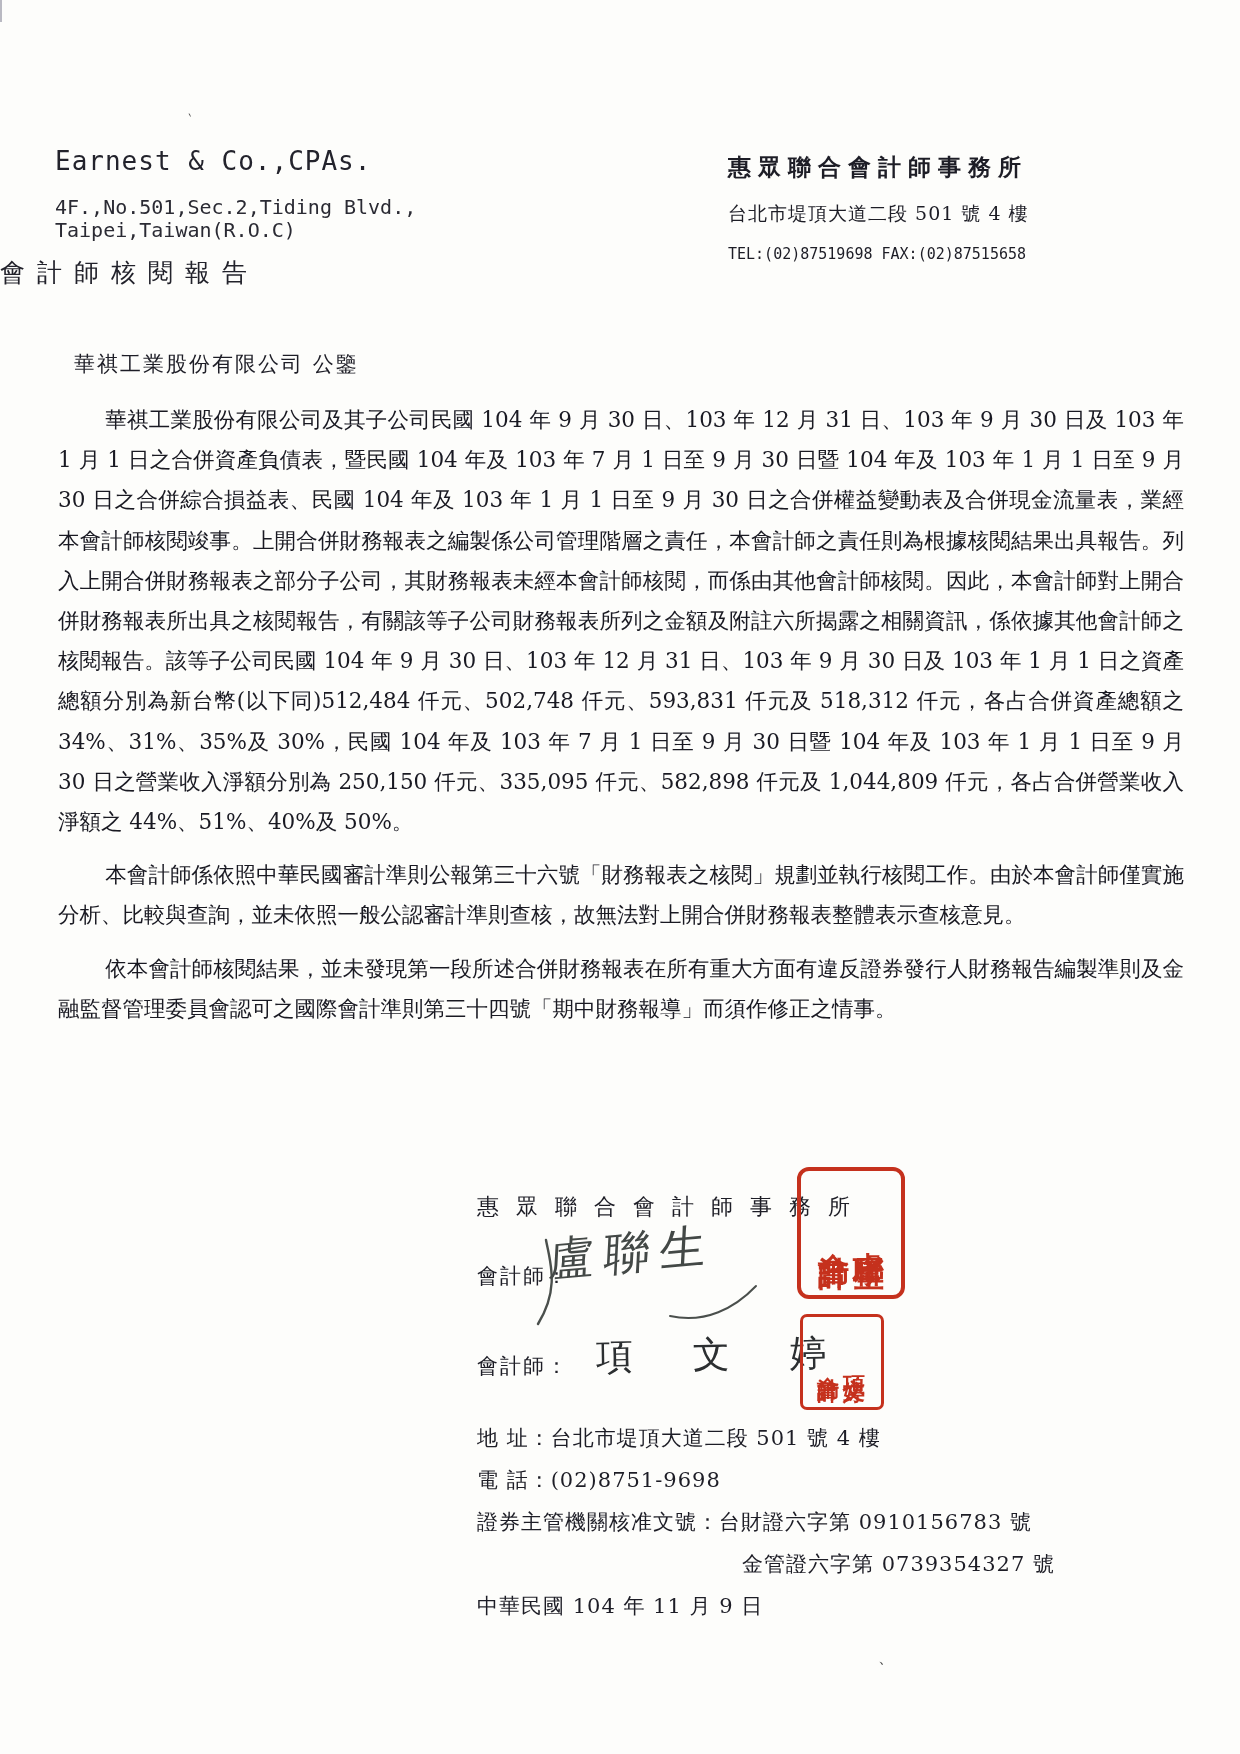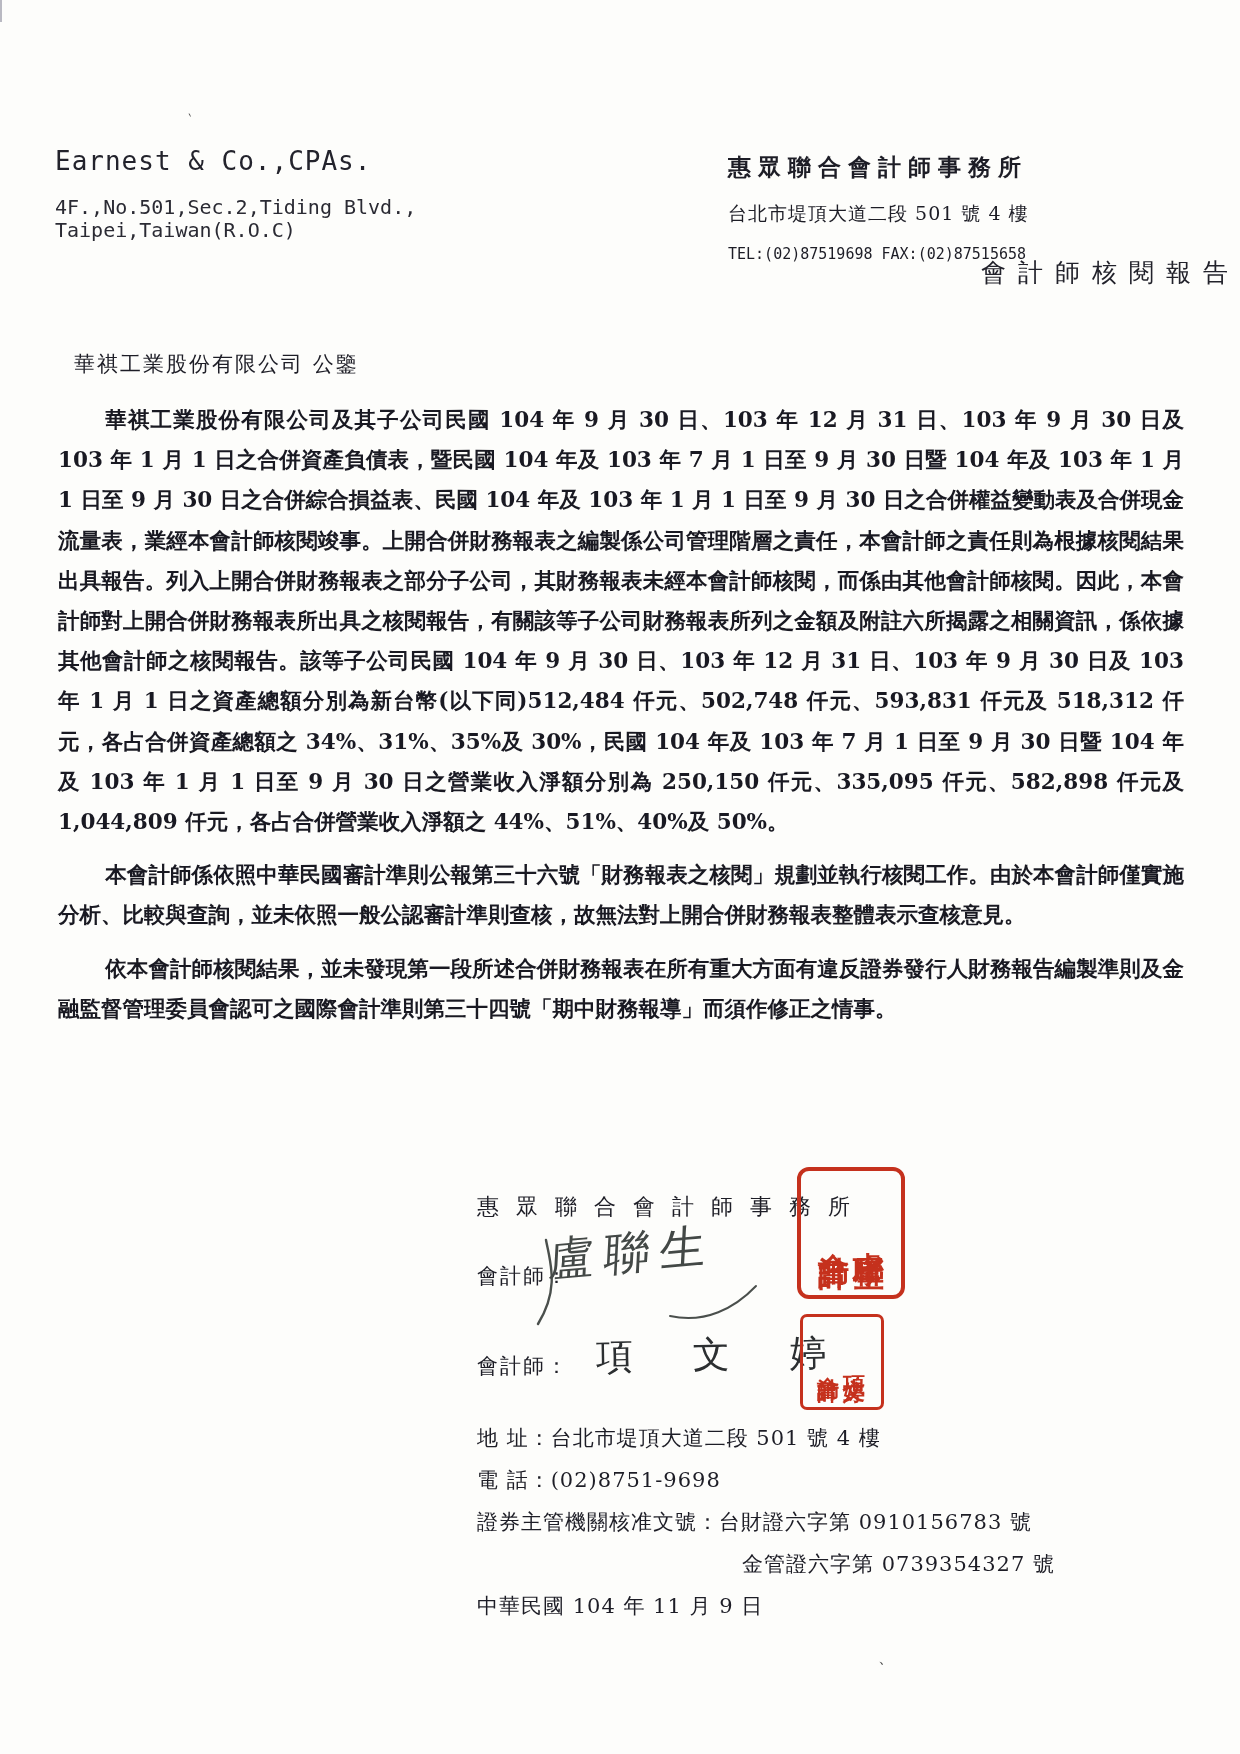--- a/index.html
+++ b/index.html
@@ -31,30 +31,30 @@
     font-family:"DejaVu Sans Mono","Liberation Mono",monospace;
     font-size:20px;line-height:23px;color:#2a2a33;
   }
   .hdr-right{position:absolute;left:728px;top:152px;width:460px;}
   .firm-zh{font-size:23px;font-weight:bold;letter-spacing:7px;}
   .addr-zh{font-size:19px;margin-top:18px;letter-spacing:1px;}
   .telfax{font-family:"DejaVu Sans Mono","Liberation Mono",monospace;font-size:15px;margin-top:18px;}
   
   .doc-title{
     position:absolute;left:0;top:256px;width:100%;
-    text-align:right;font-size:25px;letter-spacing:12px;color:#22222b;
+    text-align:left;font-size:25px;letter-spacing:12px;color:#22222b;
   }
   .addressee{position:absolute;left:74px;top:350px;font-size:21px;letter-spacing:2px;}
   
   .body-text{
     position:absolute;left:58px;top:400px;width:1126px;
     font-size:21.5px;line-height:40.2px;
     text-align:justify;color:#191922;
   }
-  .body-text p{text-indent:2.2em;font-weight:bold;}
+  .body-text p{text-indent:2.2em;}
   .body-text p + p{margin-top:13px;}
   
   .sig-firm{
     position:absolute;left:477px;top:1192px;
     font-size:22px;letter-spacing:5px;white-space:nowrap;
   }
   .cpa-row{position:absolute;font-size:21px;letter-spacing:2px;}
   .cpa-row-1{left:477px;top:1262px;}
   .cpa-row-2{left:477px;top:1352px;}
   .sig-hand-1{

